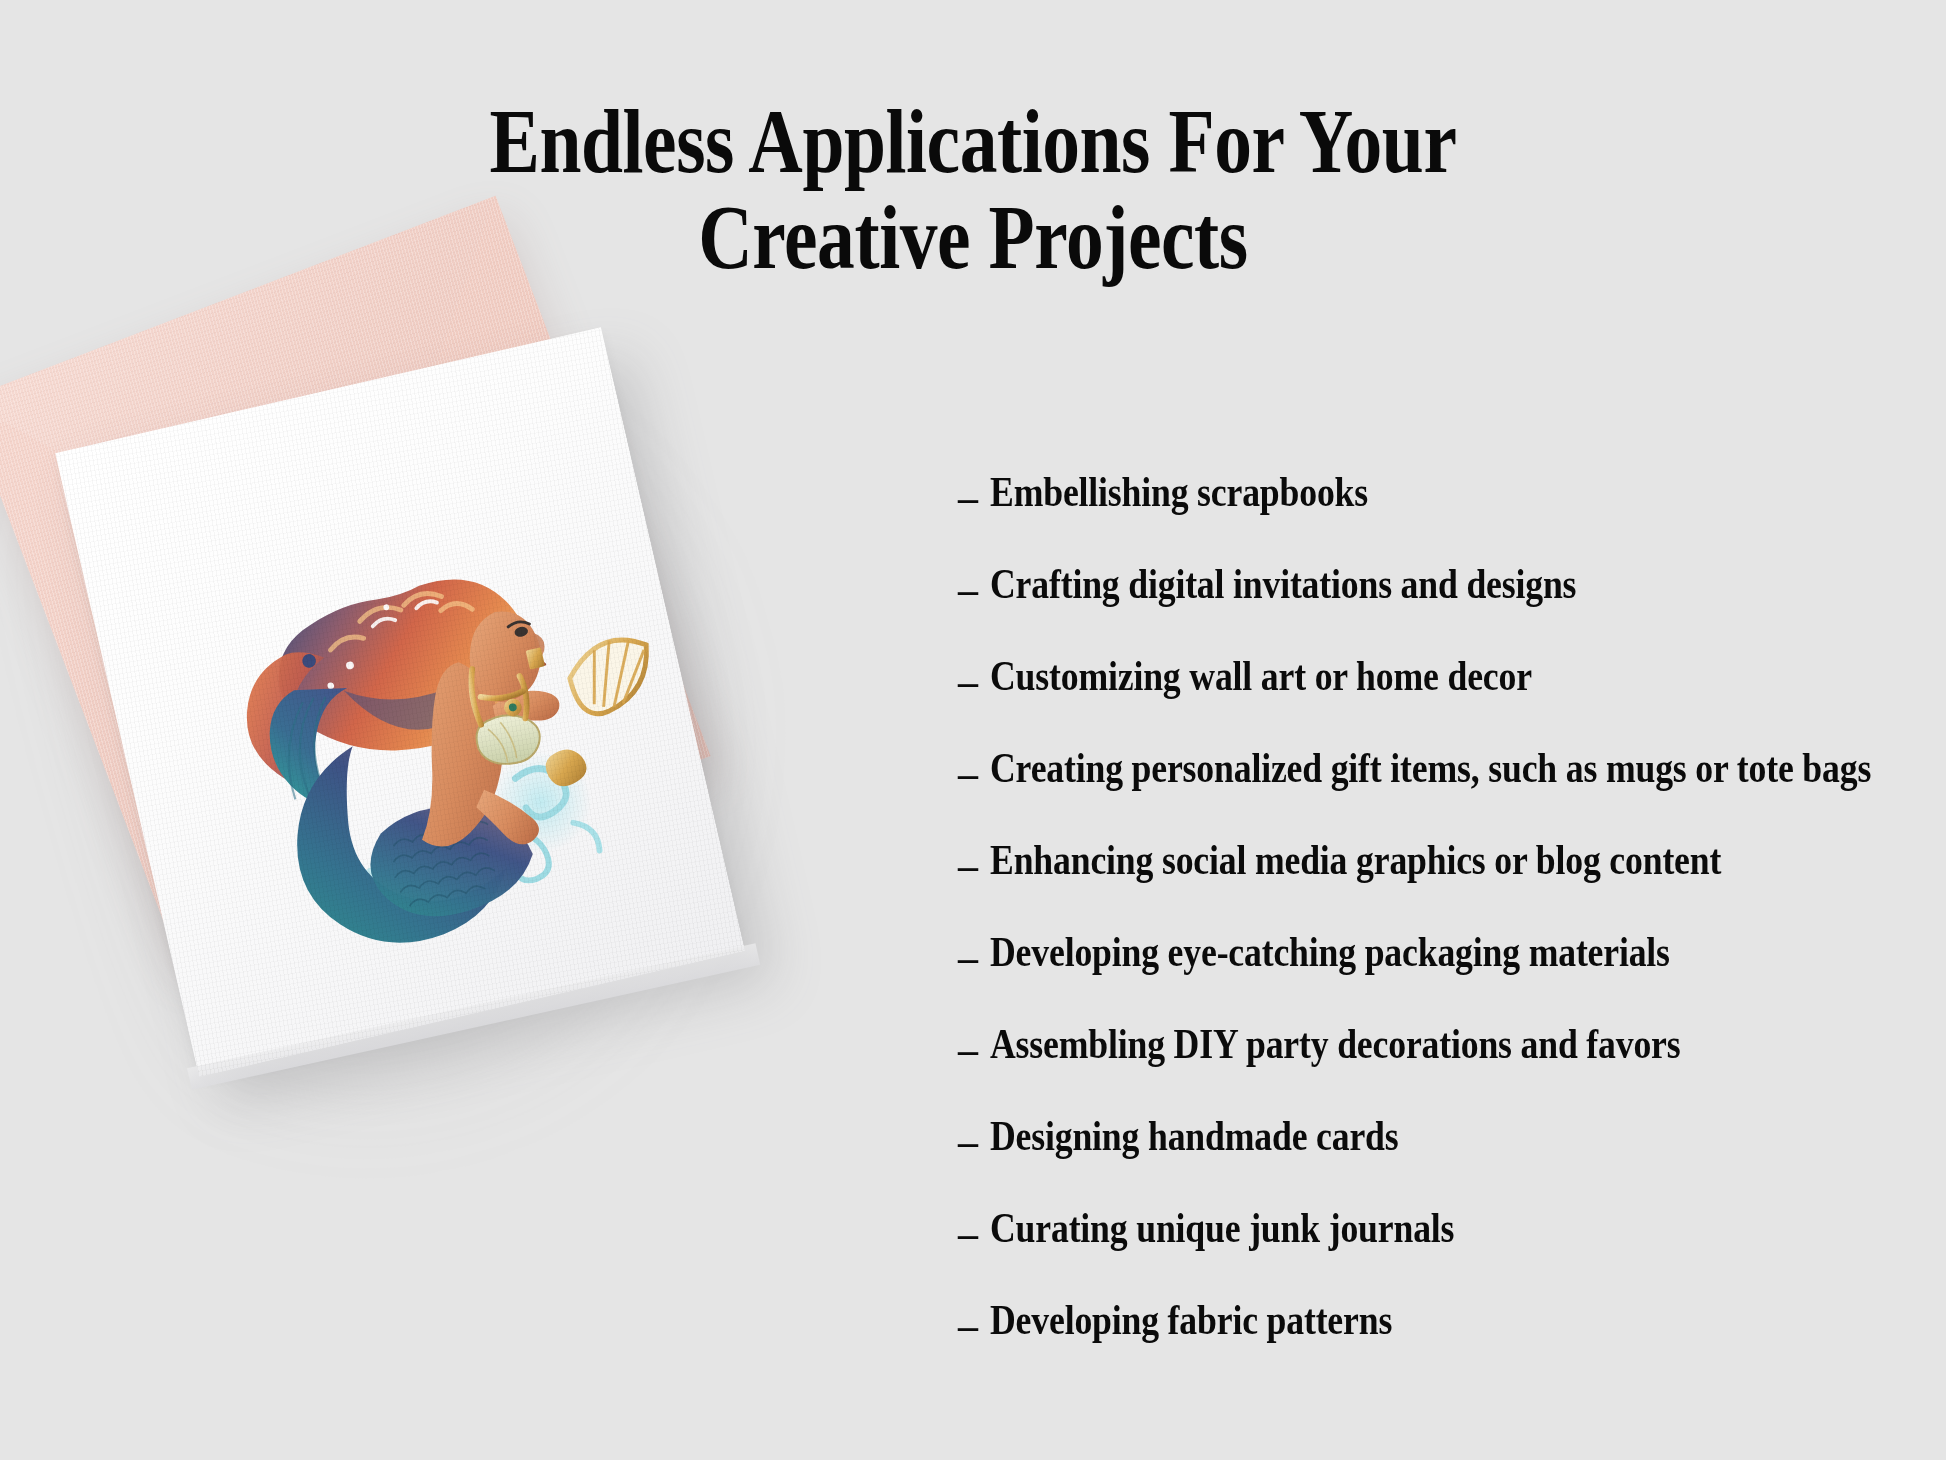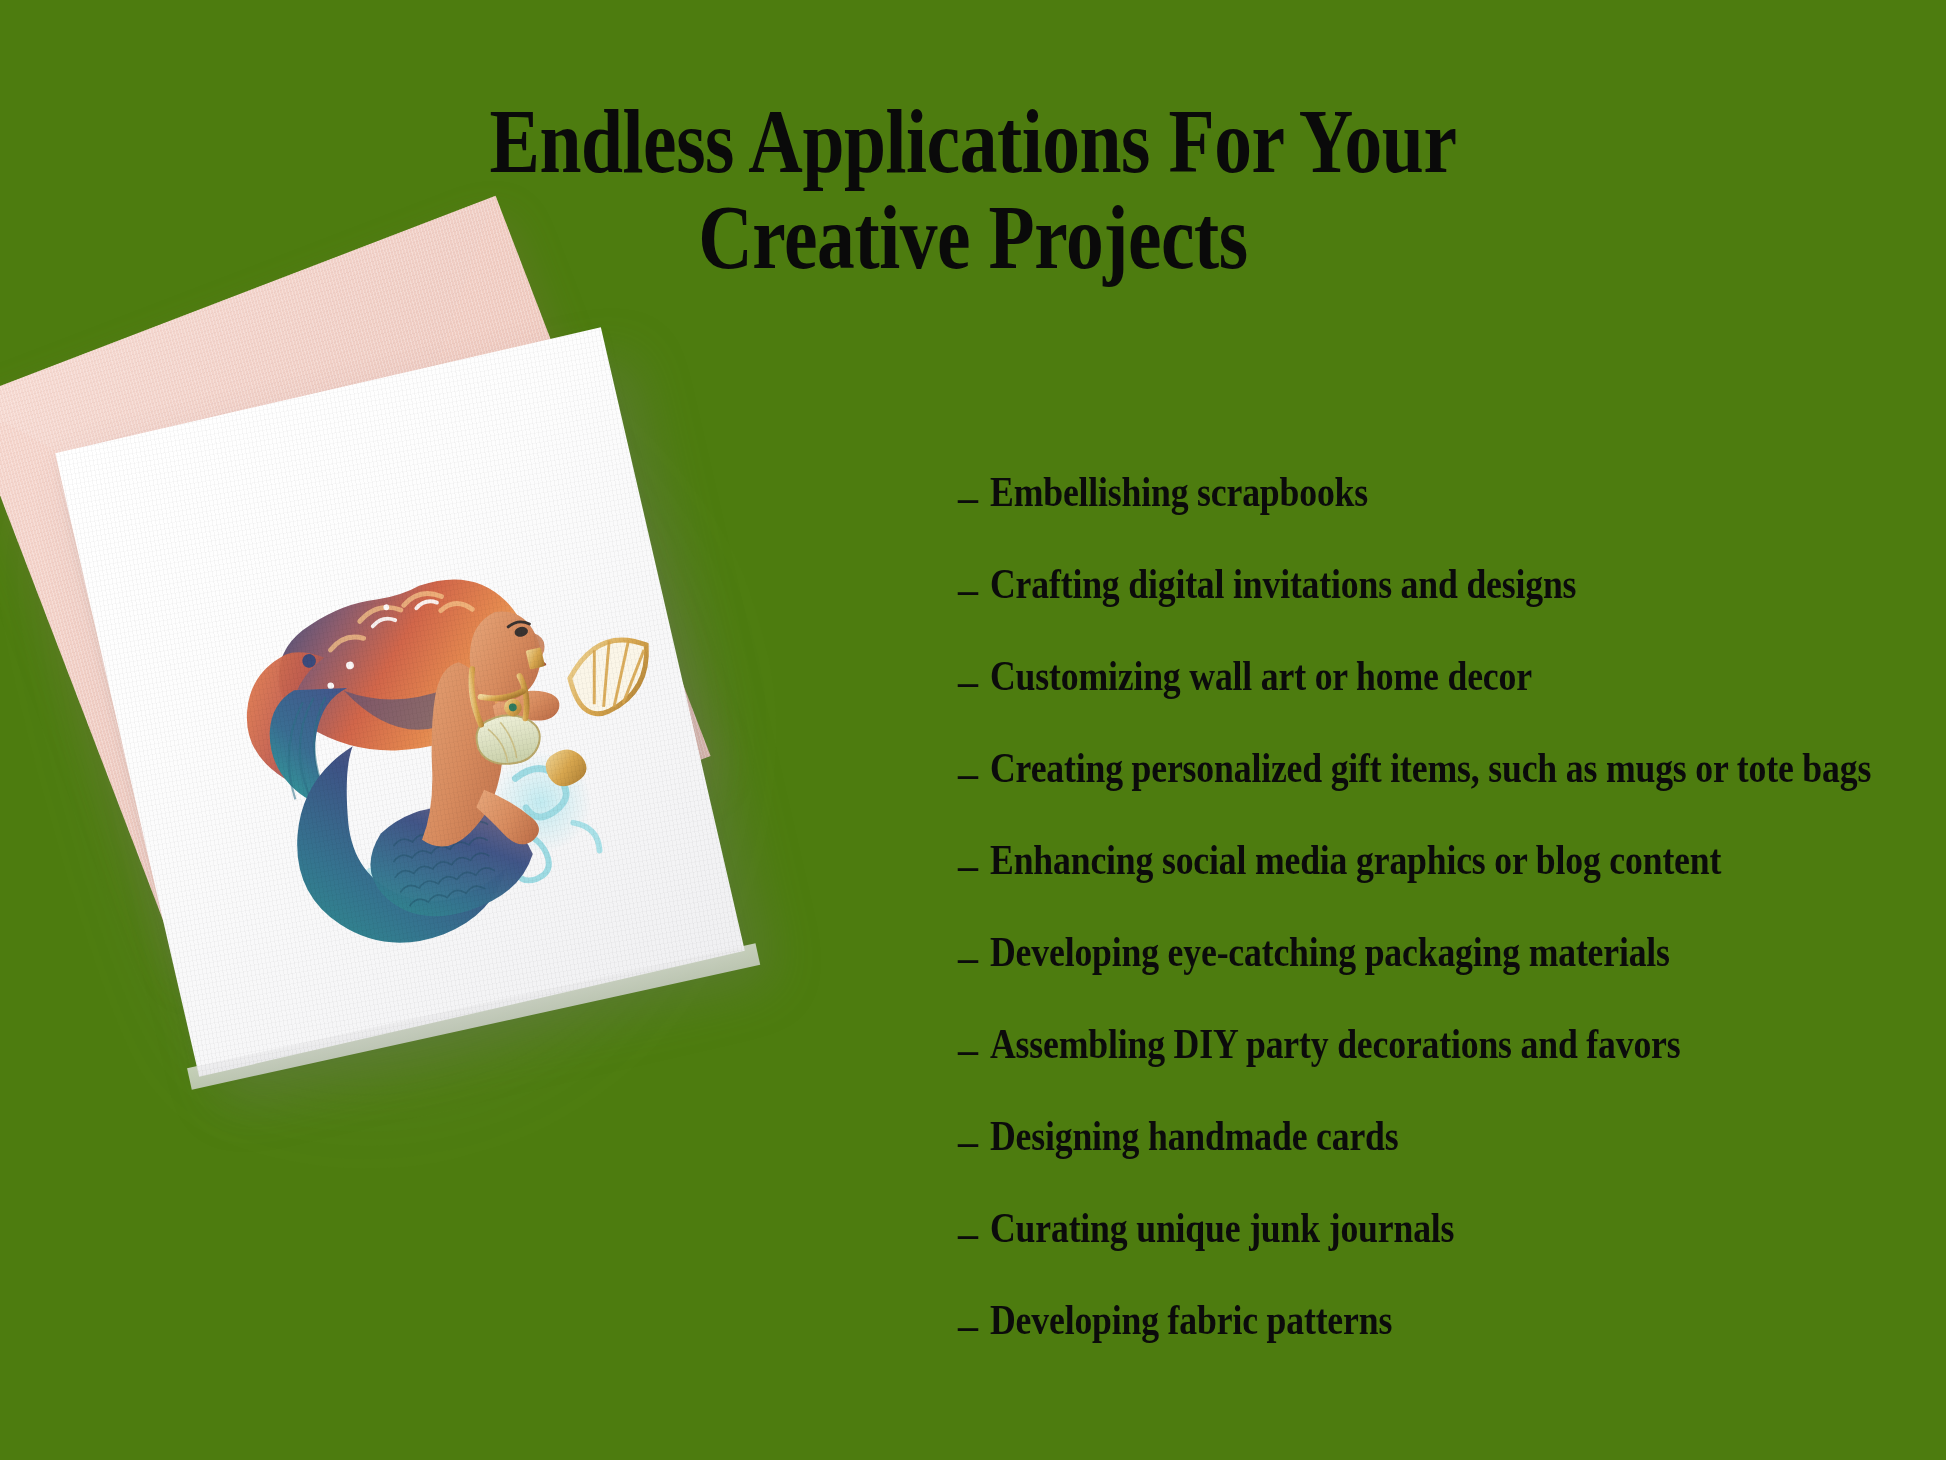--- a/index.html
+++ b/index.html
@@ -11,21 +11,21 @@
     width: 1946px;
     height: 1460px;
     overflow: hidden;
     font-family: "Liberation Serif", "DejaVu Serif", serif;
     position: relative;
   }
 
   .canvas {
     position: absolute;
     inset: 0;
-    background: #4d7c0f;
+    background: #e5e5e5;
   }
 
   
   .title-block {
     position: absolute;
     top: 96px;
     left: 0;
     width: 1946px;
     text-align: center;
     z-index: 40;

